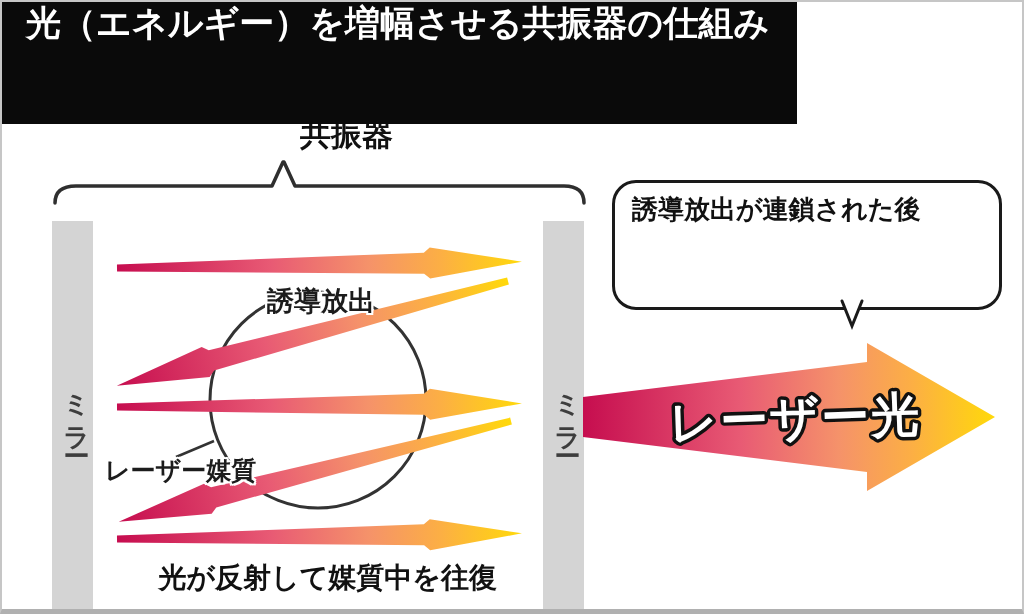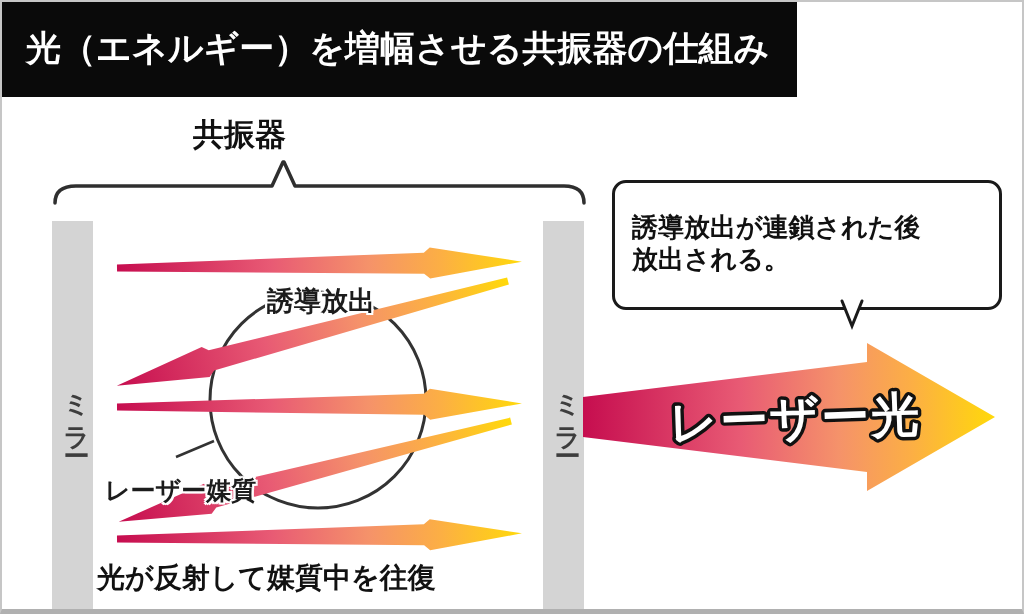--- a/index.html
+++ b/index.html
@@ -9,65 +9,63 @@
     box-sizing:border-box;
     background:#fff;
     border:2px solid #c6c6c6;
     border-bottom:5px solid #b0b0b0;
     overflow:hidden;
     font-family:"Liberation Sans","DejaVu Sans",sans-serif;
     color:#1a1a1a;
   }
   .titlebar{
     position:absolute;left:-2px;top:-2px;
-    width:797px;height:97px;
+    width:797px;height:124px;
     background:#0a0a0a;
     z-index:3;
-    display:flex;align-items:center;
+    display:flex;align-items:flex-start;
   }
   .titlebar .t{
     color:#ffffff;font-size:35px;font-weight:bold;
     padding-left:26px;letter-spacing:0px;white-space:nowrap;
   }
   svg.layer{position:absolute;left:-2px;top:-2px;z-index:1;}
   .lbl{position:absolute;z-index:2;font-weight:bold;white-space:nowrap;text-align:center;}
-  .resonator-label{left:191px;top:112px;width:200px;text-align:left;font-size:31px;color:#111;}
+  .resonator-label{left:191px;top:112px;width:200px;text-align:right;font-size:31px;color:#111;}
   .emission-label{
     left:265px;top:281px;font-size:27px;color:#1c1c1c;
     text-shadow:-2px 0 #fff,2px 0 #fff,0 -2px #fff,0 2px #fff,-2px -2px #fff,2px 2px #fff,-2px 2px #fff,2px -2px #fff;
   }
   .medium-label{
     left:103px;top:452px;font-size:25px;color:#1c1c1c;
     text-shadow:-2px 0 #fff,2px 0 #fff,0 -2px #fff,0 2px #fff,-2px -2px #fff,2px 2px #fff,-2px 2px #fff,2px -2px #fff;
-    margin-top:20px;
   }
-  .caption{left:95px;top:557px;width:400px;text-align:left;font-size:28px;color:#111;}
+  .caption{left:95px;top:557px;width:400px;text-align:right;font-size:28px;color:#111;}
   .mirror-label{
     writing-mode:vertical-rl;text-orientation:mixed;
     font-size:26px;color:#3d3d3d;letter-spacing:3px;
   }
   .mirror-label.left{left:58px;top:374px;}
   .mirror-label.right{left:549px;top:374px;}
   .callout{
     position:absolute;left:610px;top:178px;width:390px;height:130px;
     box-sizing:border-box;z-index:0;
-    background:#fff;border:3px solid #1a1a1a;border-radius:14px;
-    padding:28px 17px;
+    background:#fff;border:3px solid #1a1a1a;border-radius:24px;
+    padding:10px 17px;
     font-size:26px;font-weight:bold;line-height:32px;color:#111;
   }
   .callout span{display:block;white-space:nowrap;}
 </style>
 </head>
 <body>
 
 <div class="canvas">
 
   <div class="callout">
     <span>誘導放出が連鎖された後</span>
-    <span>放出される。</span>
   </div>
 
   <svg class="layer" width="1024" height="614" viewBox="0 0 1024 614">
     <defs>
       <linearGradient id="gradR" gradientUnits="userSpaceOnUse" x1="0" y1="0" x2="405" y2="0">
         <stop offset="0" stop-color="#c60d4f"></stop>
         <stop offset="0.38" stop-color="#e85a74"></stop>
         <stop offset="0.62" stop-color="#f5926a"></stop>
         <stop offset="0.8" stop-color="#fcaf44"></stop>
         <stop offset="1" stop-color="#ffd90a"></stop>

